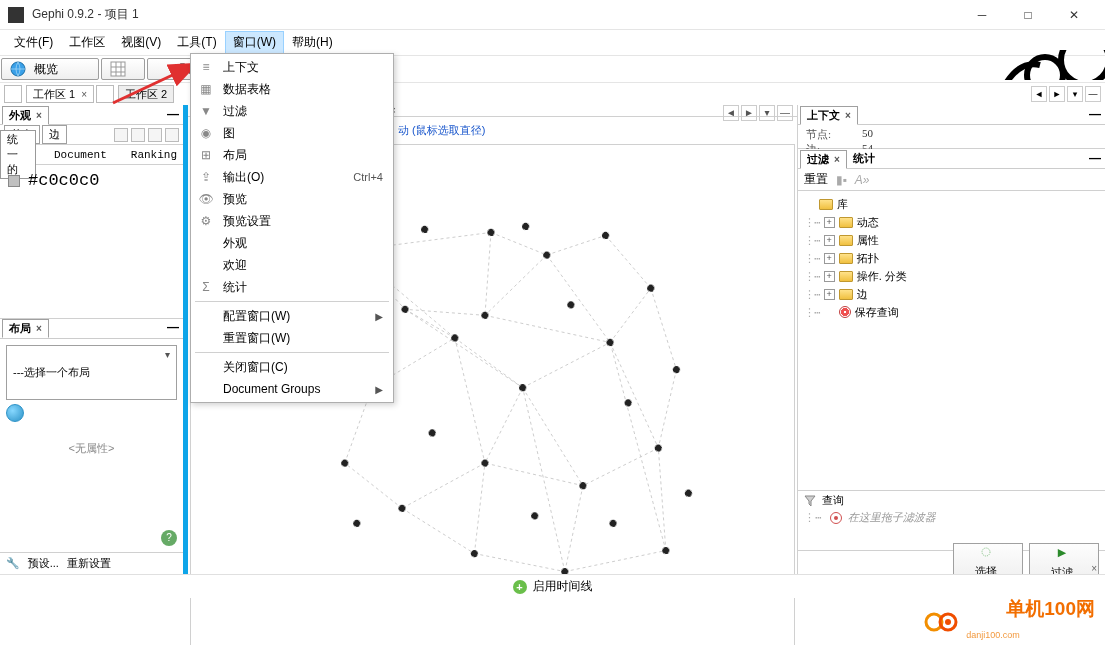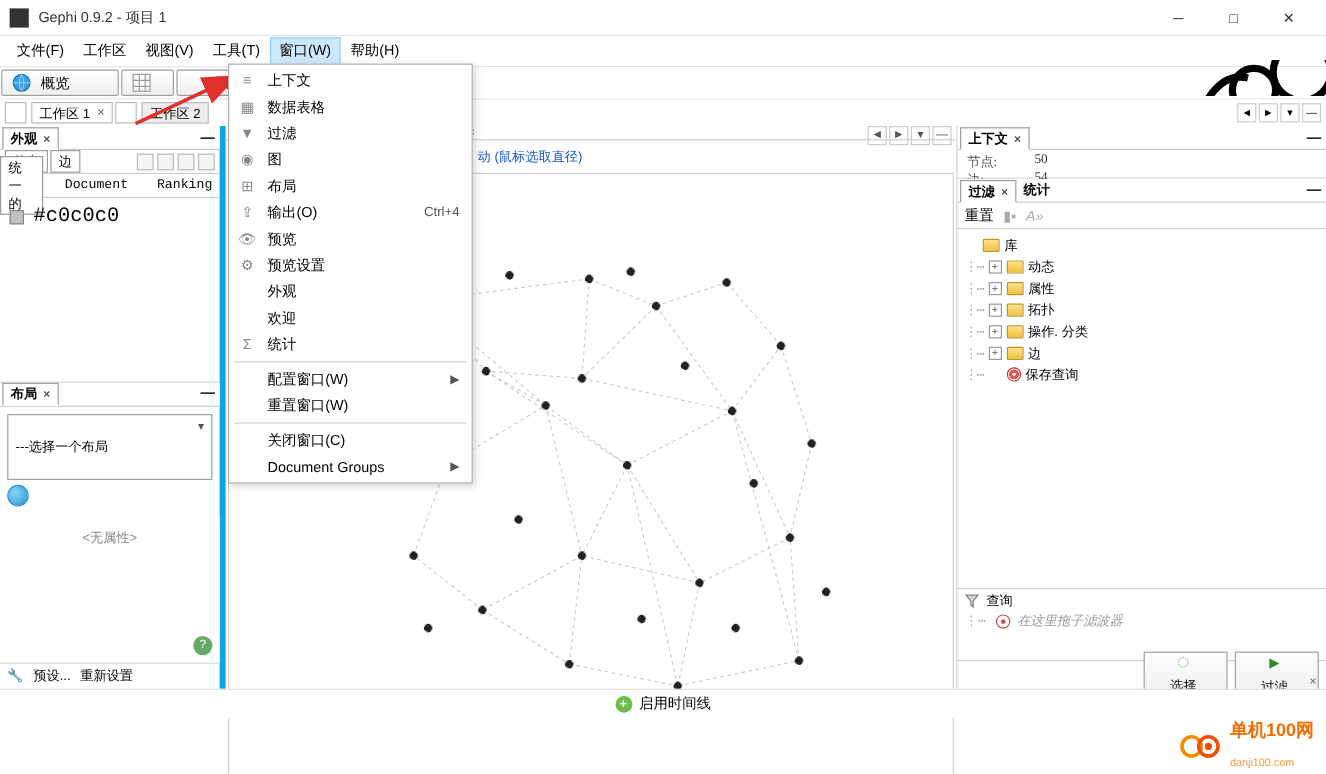--- a/index.html
+++ b/index.html
@@ -110,21 +110,21 @@
 
 
 .timeline-row { height:24px; display:flex; align-items:center; justify-content:center; gap:6px; background:#fff; position:relative; border-top:1px solid #e0e0e0; }
 .plus-icon { width:14px; height:14px; border-radius:7px; background:#6abf4b; color:#fff; text-align:center; line-height:14px; font-size:11px; font-weight:bold; }
 .timeline-row .close-x { position:absolute; right:8px; top:-12px; font-size:10px; color:#666; }
 
 
 .watermark { position:absolute; right:10px; bottom:4px; font-size:11px; color:#f28e00; display:flex; align-items:center; gap:6px; }
 .wm-logo { width:36px; height:22px; }
 .wm-text { line-height:12px; }
-.wm-text .big { font-size:15px; font-weight:bold; color:#f26e00; }
+.wm-text .big { font-size:19px; font-weight:bold; color:#f26e00;margin-left:40px; }
 .wm-text .small { font-size:9px; color:#f29a40;margin-top:14px; }
 
 
 .dropdown { position:absolute; left:190px; top:53px; width:204px; background:#fff; border:1px solid #aeaeae; box-shadow:2px 2px 6px rgba(0,0,0,.18); padding: 2px; z-index:100; }
 .dropdown .drow { display:flex; align-items:center; height:22px; padding:0 8px 0 4px; gap:8px; }
 .dropdown .dicon { width:18px; height:18px; display:flex; align-items:center; justify-content:center; color:#888; font-size:12px; }
 .dropdown .dlabel { flex:1; font-size:12px; }
 .dropdown .dshortcut { color:#555; font-size:11px; }
 .dropdown .dsub { color:#555; font-size:10px; }
 .dropdown .dsep { height:1px; background:#d0d0d0; margin: 3px 2px; }

